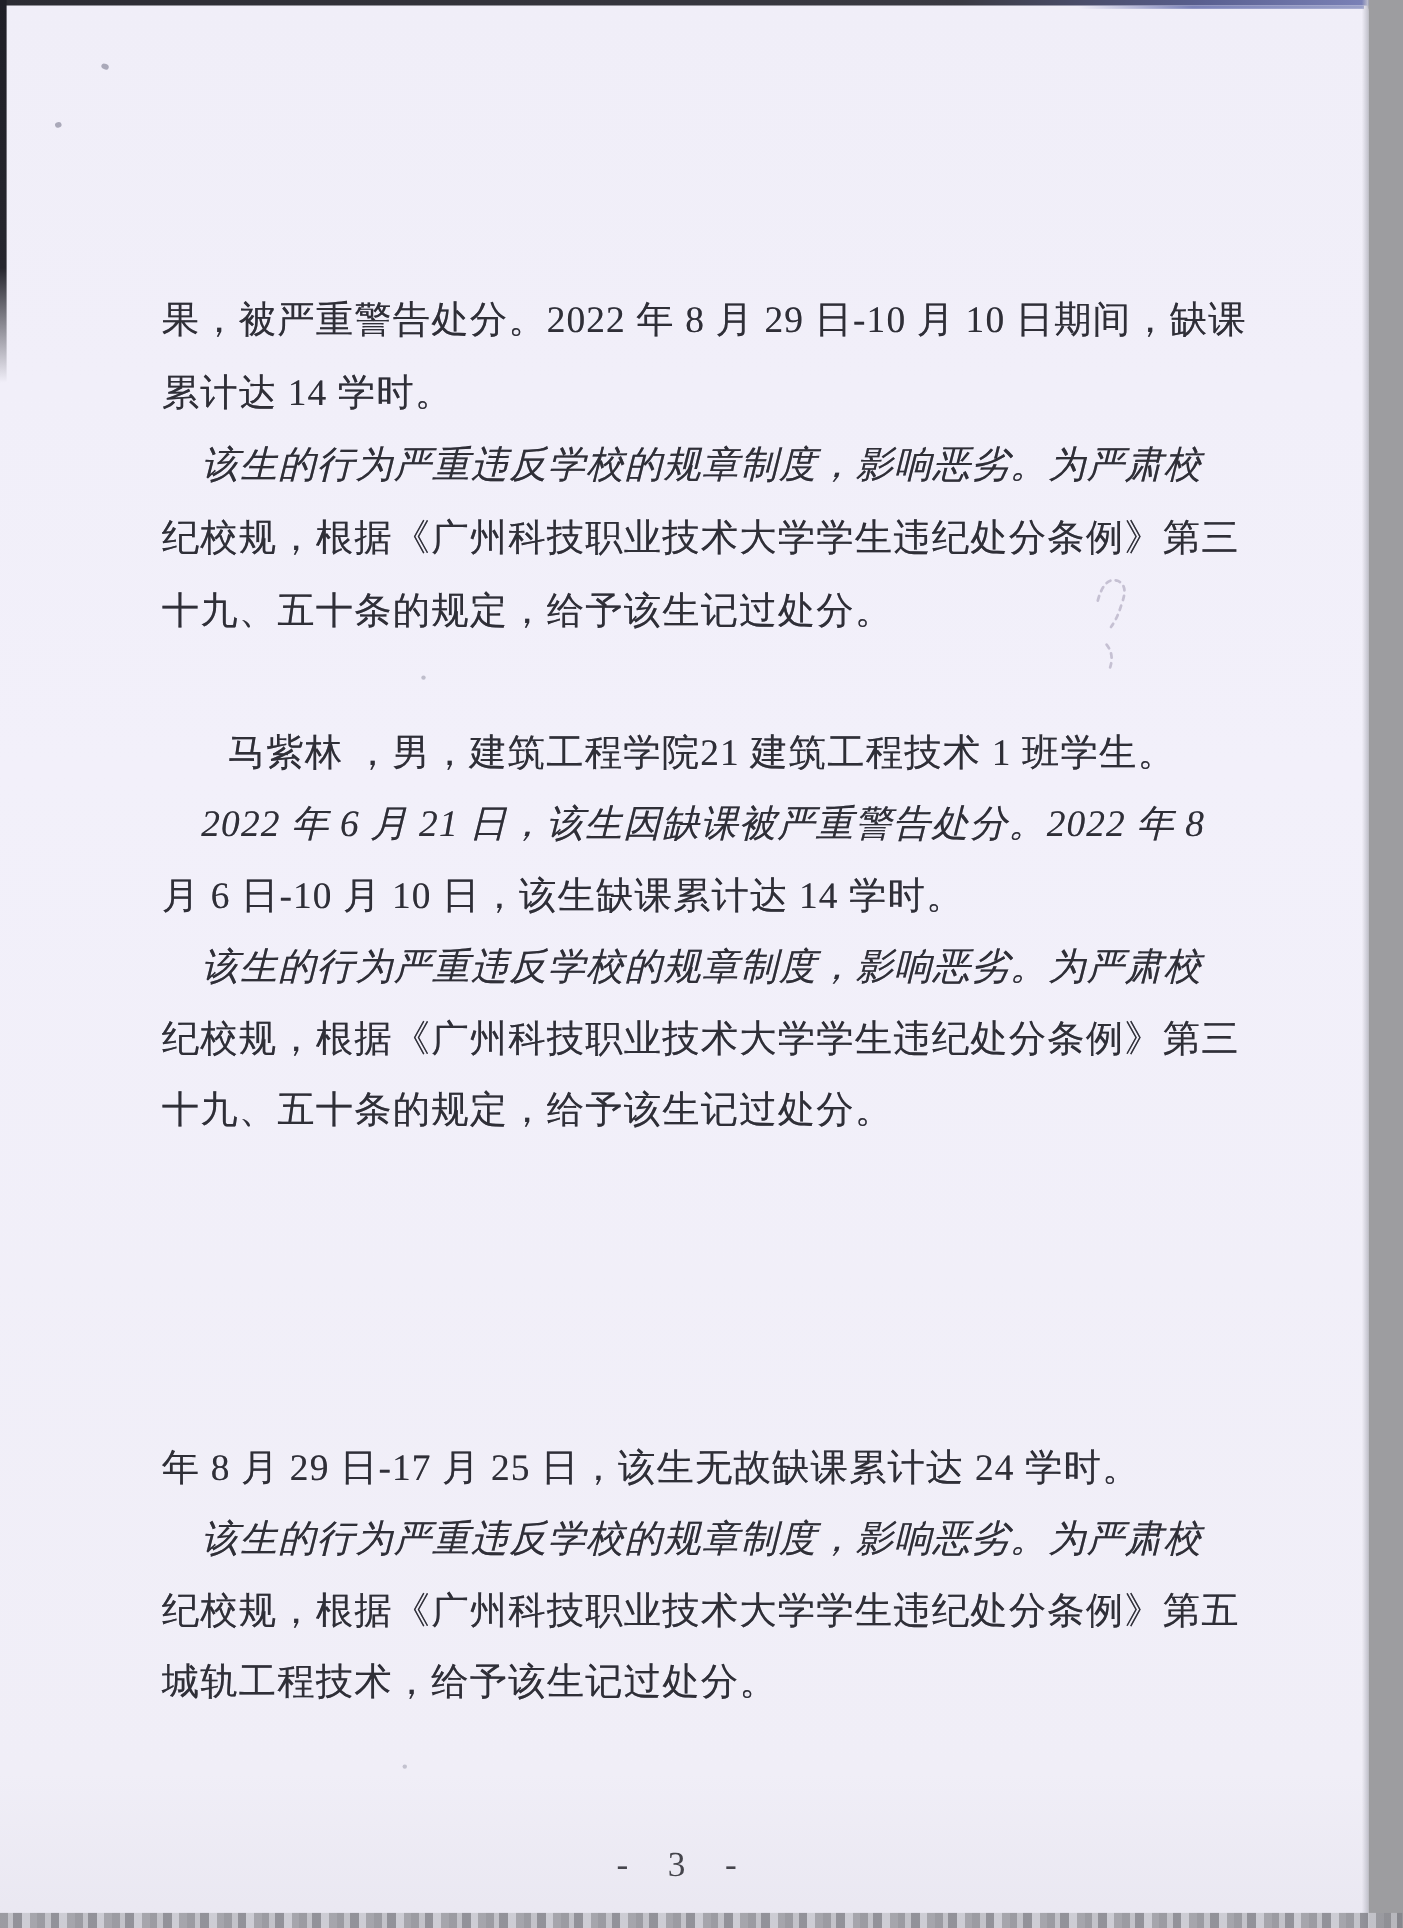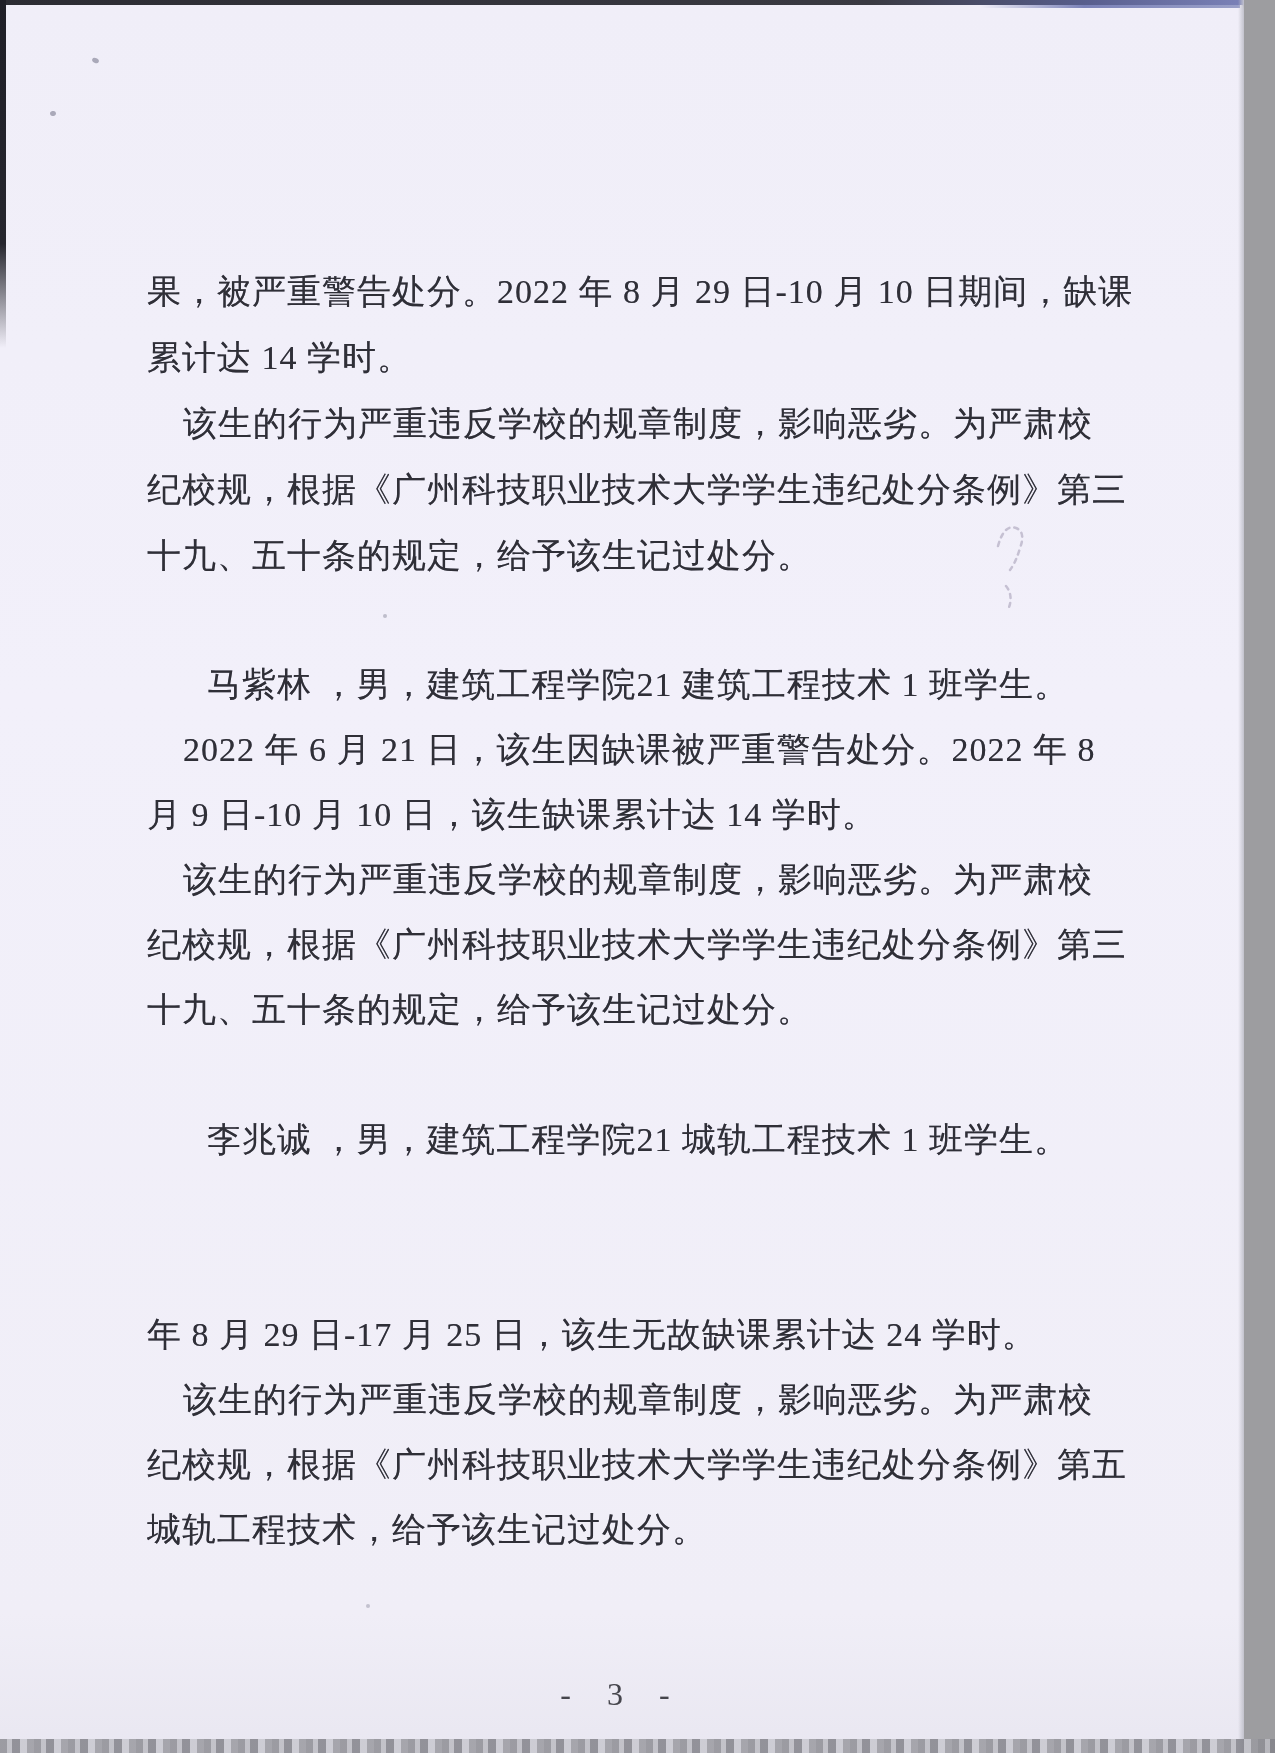--- a/index.html
+++ b/index.html
@@ -38,21 +38,21 @@
       #8e8e94 0 7px,#bcbcc2 7px 12px,#83838a 12px 20px,#c8c8cf 20px 27px,#9a9aa0 27px 34px);
     opacity:.85;
   }
   .content{position:absolute;left:0;top:0;width:1244px;height:1295px;}
   .line{
     position:absolute;left:147px;right:120px;
     font-size:34px;line-height:40px;letter-spacing:1px;
     color:#2f2f37;white-space:nowrap;
     text-shadow:0 0 .6px rgba(47,47,70,.55);
   }
-  .indent1{padding-left:36px;}
+  .indent1{padding-left:36px;font-style:italic;}
   .indent2{padding-left:60px;font-family:Liberation Serif, serif;}
   .page-num{
     position:absolute;left:0;top:1676px;width:1244px;
     text-align:center;font-size:32px;letter-spacing:14px;color:#45454c;
   }
   .speck{position:absolute;border-radius:50%;background:#8c8c9e;opacity:.7;}
   .speck.s1{left:92px;top:58px;width:7px;height:5px;transform:rotate(25deg);}
   .speck.s2{left:50px;top:111px;width:6px;height:5px;transform:rotate(-15deg);}
   .speck.s3{left:383px;top:614px;width:4px;height:4px;opacity:.5;}
   .speck.s4{left:366px;top:1604px;width:4px;height:4px;opacity:.45;}
@@ -81,26 +81,25 @@
 
   <div class="content">
     <div class="line" style="top:272px">果，被严重警告处分。2022 年 8 月 29 日-10 月 10 日期间，缺课</div>
     <div class="line" style="top:338px">累计达 14 学时。</div>
     <div class="line indent1" style="top:404px">该生的行为严重违反学校的规章制度，影响恶劣。为严肃校</div>
     <div class="line" style="top:470px">纪校规，根据《广州科技职业技术大学学生违纪处分条例》第三</div>
     <div class="line" style="top:536px">十九、五十条的规定，给予该生记过处分。</div>
 
     <div class="line indent2" style="top:665px">马紫林 ，男，建筑工程学院21 建筑工程技术 1 班学生。</div>
     <div class="line indent1" style="top:730px">2022 年 6 月 21 日，该生因缺课被严重警告处分。2022 年 8</div>
-    <div class="line" style="top:795px">月 9 日-10 月 10 日，该生缺课累计达 14 学时。</div>
+    <div class="line" style="top:795px">月 6 日-10 月 10 日，该生缺课累计达 14 学时。</div>
     <div class="line indent1" style="top:860px">该生的行为严重违反学校的规章制度，影响恶劣。为严肃校</div>
     <div class="line" style="top:925px">纪校规，根据《广州科技职业技术大学学生违纪处分条例》第三</div>
     <div class="line" style="top:990px">十九、五十条的规定，给予该生记过处分。</div>
 
-    <div class="line indent2" style="top:1120px">李兆诚 ，男，建筑工程学院21 城轨工程技术 1 班学生。</div>
     <div class="line" style="top:1315px">年 8 月 29 日-17 月 25 日，该生无故缺课累计达 24 学时。</div>
     <div class="line indent1" style="top:1380px">该生的行为严重违反学校的规章制度，影响恶劣。为严肃校</div>
     <div class="line" style="top:1445px">纪校规，根据《广州科技职业技术大学学生违纪处分条例》第五</div>
     <div class="line" style="top:1510px">城轨工程技术，给予该生记过处分。</div>
 
     <div class="page-num">- 3 -</div>
   </div>
 
   <div class="bottom-band"></div>
 </div>

